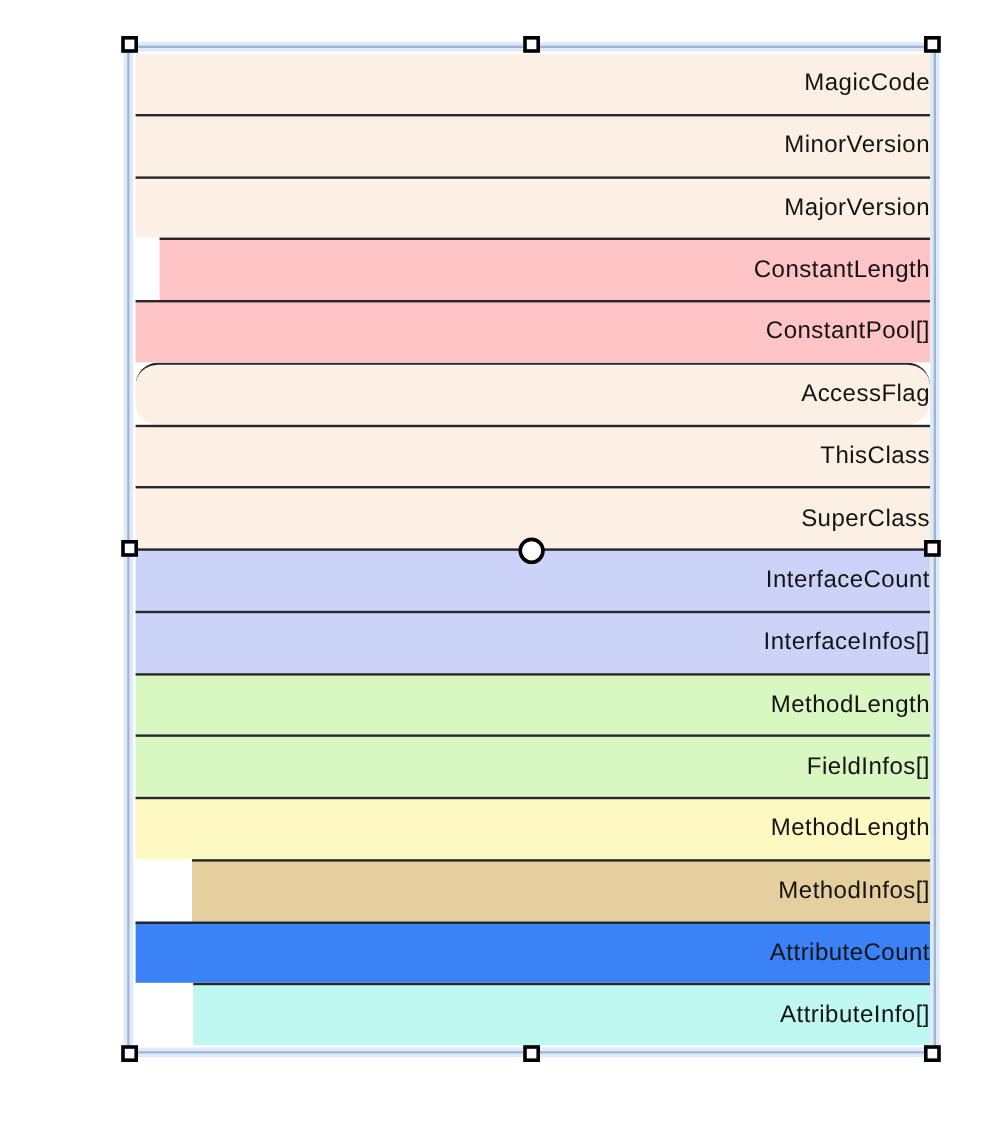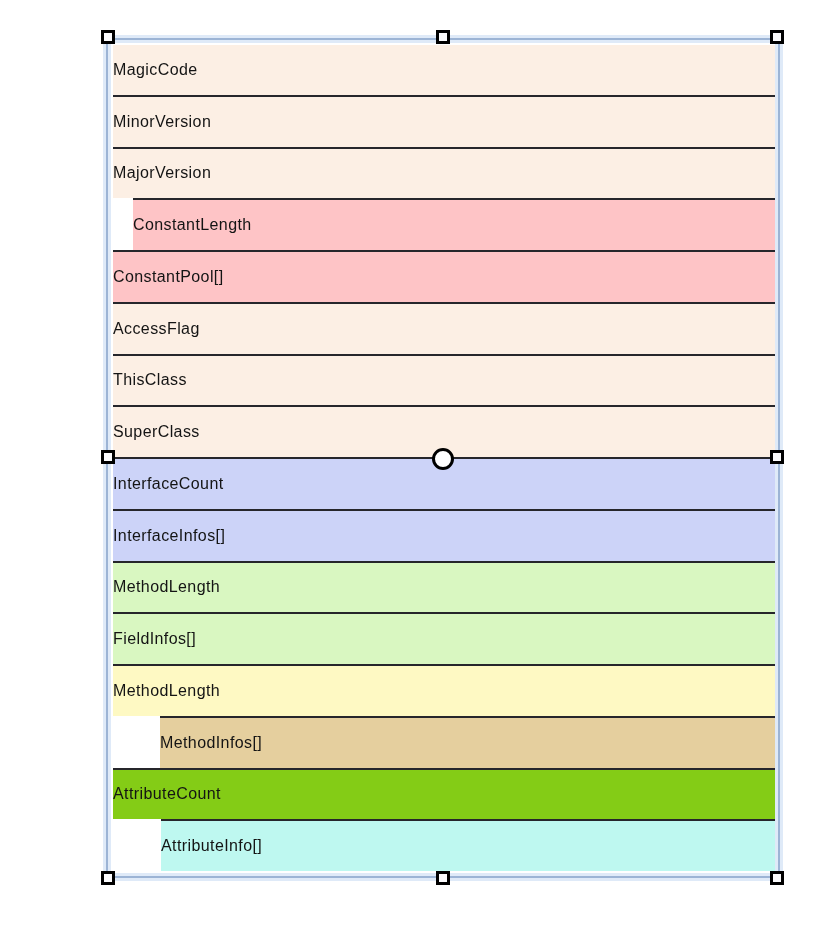--- a/index.html
+++ b/index.html
@@ -8,22 +8,22 @@
     font-family:"Liberation Sans",sans-serif;overflow:hidden;
   }
   .canvas{position:absolute;inset:0;}
 
   
   .struct-table{
     position:absolute;left:113px;top:45px;width:662px;height:826px;
     display:flex;flex-direction:column;z-index:1;
   }
   .row{
-    flex:1 1 0;display:flex;align-items:center;justify-content:flex-start;
-    font-size:16px;letter-spacing:0.4px;color:#141414;
+    flex:1 1 0;display:flex;align-items:center;justify-content:flex-end;
+    font-size:20px;letter-spacing:0.4px;color:#141414;
     border-top:2px solid #26262b;
   }
   .row:first-child{border-top:none;}
 
   
   .selection-frame{
     position:absolute;left:106px;top:38px;width:670px;height:836px;
     border:2px solid #9cb4d5;
     box-shadow:0 0 0 3px #dfeaf8, inset 0 0 0 3px #dfeaf8;
     pointer-events:none;z-index:2;
@@ -68,21 +68,21 @@
       </div>
       <div class="row" style="background: rgb(252, 239, 228);">
         <span>MajorVersion</span>
       </div>
       <div class="row" style="background: rgb(254, 196, 198); margin-left: 20px;">
         <span>ConstantLength</span>
       </div>
       <div class="row" style="background: rgb(254, 196, 198);">
         <span>ConstantPool[]</span>
       </div>
-      <div class="row" style="background: rgb(252, 239, 228);">
+      <div class="row" style="background: rgb(252, 239, 228); border-radius: 19px;">
         <span>AccessFlag</span>
       </div>
       <div class="row" style="background: rgb(252, 239, 228);">
         <span>ThisClass</span>
       </div>
       <div class="row" style="background: rgb(252, 239, 228);">
         <span>SuperClass</span>
       </div>
       <div class="row" style="background: rgb(204, 211, 248);">
         <span>InterfaceCount</span>
@@ -95,21 +95,21 @@
       </div>
       <div class="row" style="background: rgb(217, 247, 193);">
         <span>FieldInfos[]</span>
       </div>
       <div class="row" style="background: #fef9c3;">
         <span>MethodLength</span>
       </div>
       <div class="row" style="background: rgb(229, 207, 158); margin-left: 47px;">
         <span>MethodInfos[]</span>
       </div>
-      <div class="row" style="background: #84cc16;">
+      <div class="row" style="background: #3b82f6;">
         <span>AttributeCount</span>
       </div>
       <div class="row" style="background: rgb(190, 248, 240); margin-left: 48px;">
         <span>AttributeInfo[]</span>
       </div>
     </div>
 
   <div class="selection-frame"></div>
 
   <div class="handle h-tl"></div>

